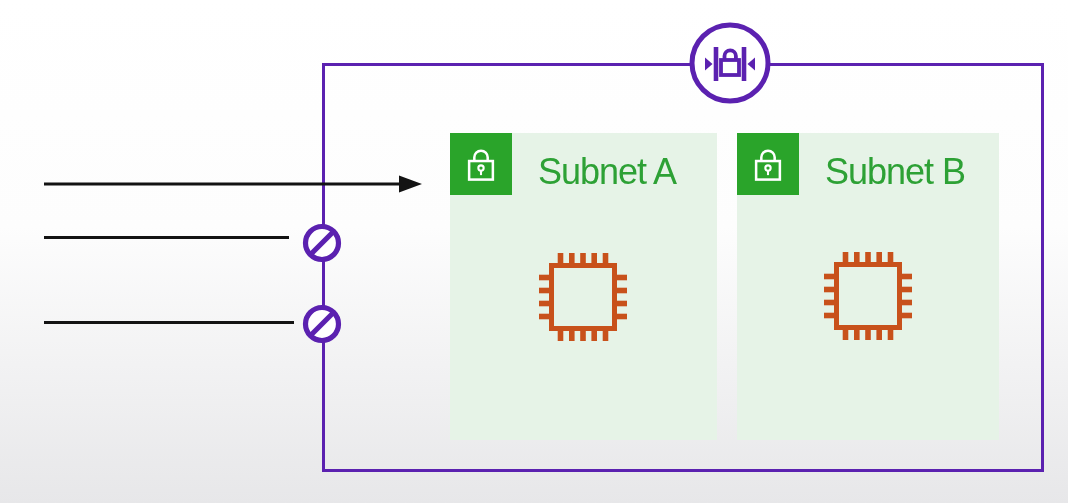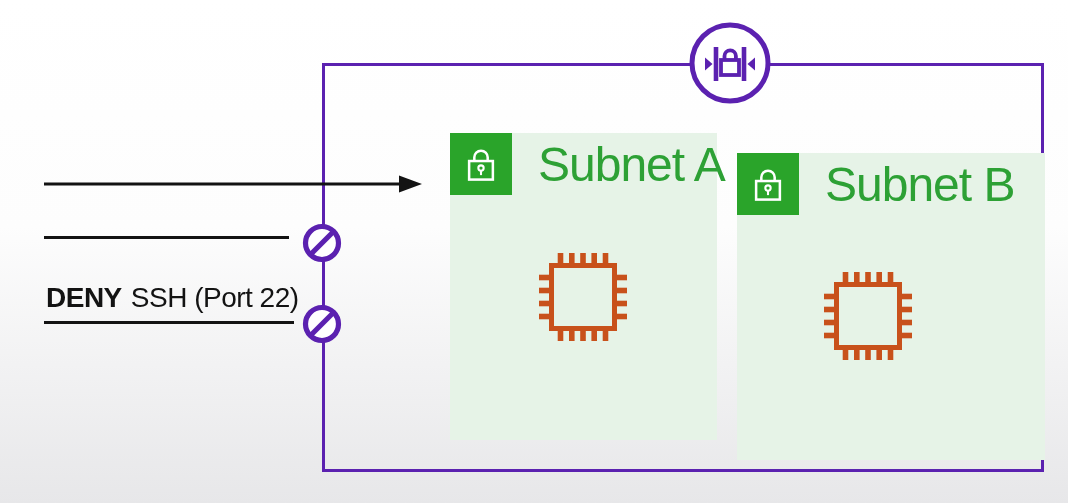--- a/index.html
+++ b/index.html
@@ -32,28 +32,28 @@
   .rl2{left:44px;top:236px;width:245px;}
   .rl3{left:44px;top:321px;width:250px;}
 
   .allow-arrow{position:absolute;left:44px;top:172px;width:380px;height:24px;z-index:5;}
 
   .no-entry{position:absolute;width:44px;height:44px;z-index:5;}
   .ne2{left:300px;top:221px;} .ne3{left:300px;top:302px;}
 
   
   .subnet{position:absolute;top:133px;height:307px;background:var(--panel);}
-  .subnet-a{left:450px;width:267px;} .subnet-b{left:737px;width:308px;margin-top:20px;}
+  .subnet-a{left:450px;width:267px;} .subnet-b{left:737px;width:262px;}
   .subnet-lock{
     position:absolute;left:0;top:0;width:62px;height:62px;
     background:var(--green);display:flex;align-items:center;justify-content:center;
   }
   .subnet-label{
-    position:absolute;left:88px;top:0;height:62px;display:flex;align-items:center;
-    font-size:48px;letter-spacing:-1px;color:var(--green-text);white-space:nowrap;
+    position:absolute;left:88px;top:8px;height:62px;display:flex;align-items:center;
+    font-size:36px;letter-spacing:-1px;color:var(--green-text);white-space:nowrap;
   }
   .chip{position:absolute;width:92px;height:92px;}
   .chip-a{left:87px;top:118px;} .chip-b{left:85px;top:117px;}
 
   svg{display:block;}
 </style>
 </head>
 <body>
 
 <div class="canvas">
@@ -78,23 +78,20 @@
   </svg>
 
   <div class="rule-line rl2"></div>
   <div class="no-entry ne2">
     <svg width="44" height="44" viewBox="0 0 44 44">
       <circle cx="22" cy="22" r="16.5" fill="#ffffff" stroke="var(--purple)" stroke-width="5.2"></circle>
       <line x1="10.5" y1="33.5" x2="33.5" y2="10.5" stroke="var(--purple)" stroke-width="5.2"></line>
     </svg>
   </div>
 
-  <div class="rule-text rt3">
-    <span class="action">DENY</span><span>SSH (Port 22)</span>
-  </div>
   <div class="rule-line rl3"></div>
   <div class="no-entry ne3">
     <svg width="44" height="44" viewBox="0 0 44 44">
       <circle cx="22" cy="22" r="16.5" fill="#ffffff" stroke="var(--purple)" stroke-width="5.2"></circle>
       <line x1="10.5" y1="33.5" x2="33.5" y2="10.5" stroke="var(--purple)" stroke-width="5.2"></line>
     </svg>
   </div>
 
   <div class="subnet subnet-a">
     <div class="subnet-lock">

